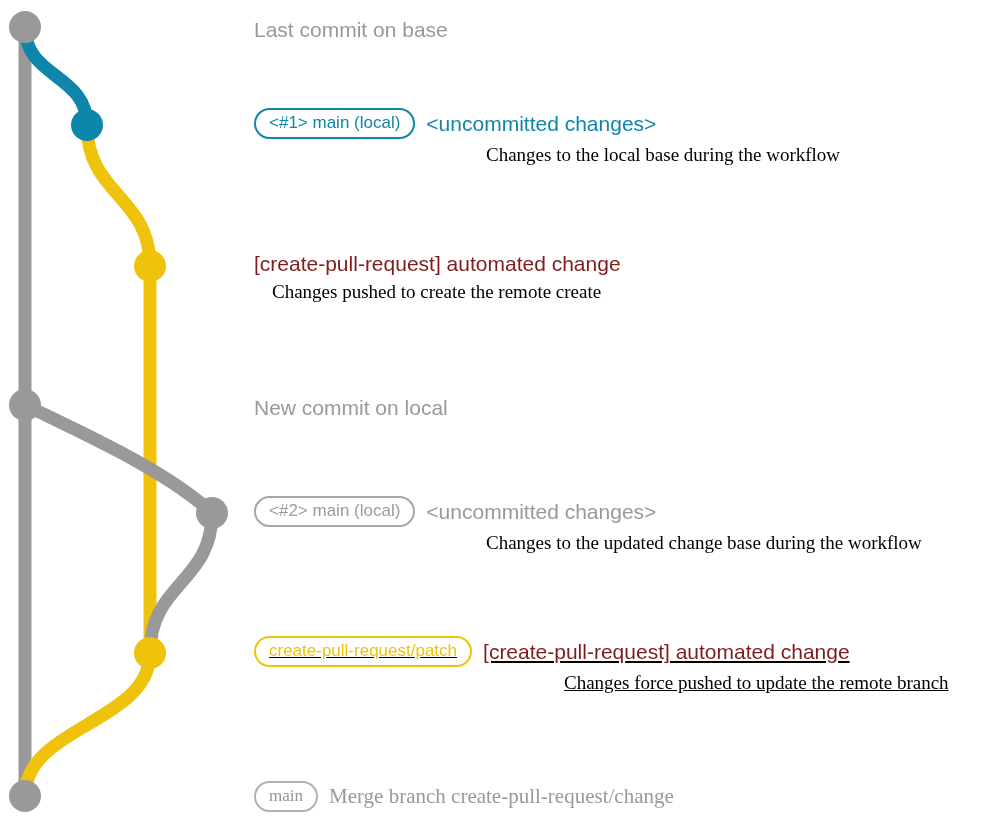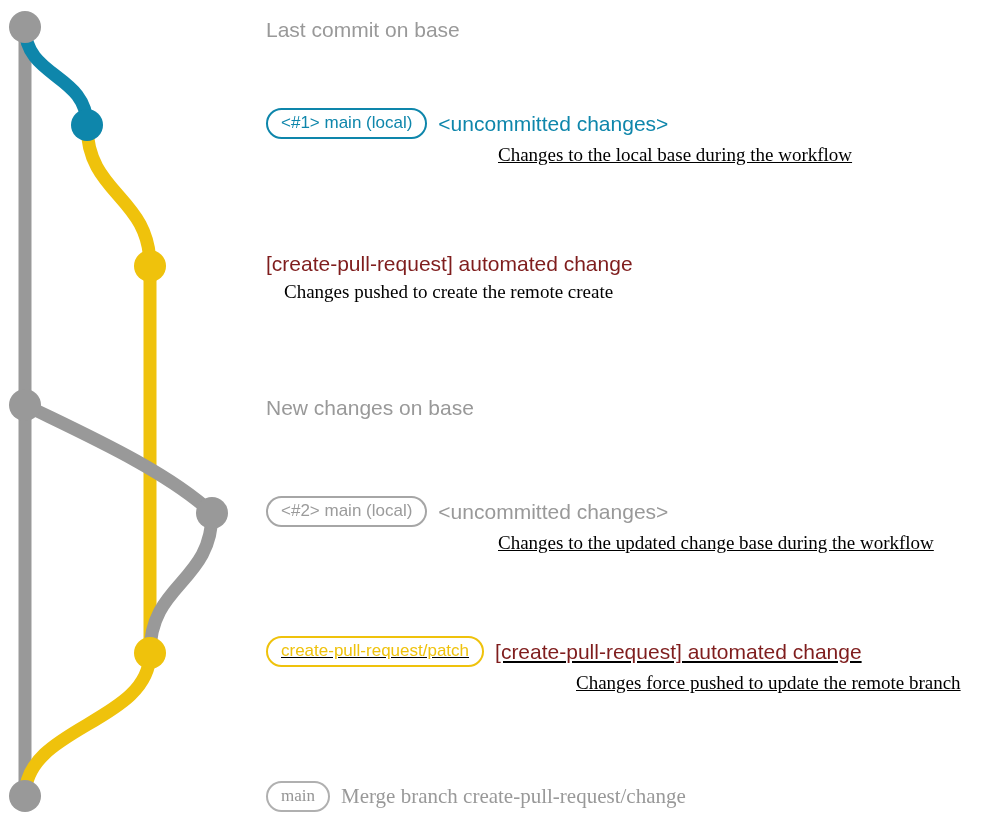--- a/index.html
+++ b/index.html
@@ -21,21 +21,21 @@
     position: absolute;
     left: 0;
     top: 0;
     width: 260px;
     height: 827px;
   }
 
   
   #label-layer {
     position: absolute;
-    left: 12px;
+    left: 0;
     top: 0;
     width: 823px;
     height: 827px;
   }
 
   .row {
     position: absolute;
     left: 254px;
   }
 
@@ -74,21 +74,21 @@
   
   .note {
     font-family: "Liberation Serif", serif;
     font-size: 19px;
     line-height: 1.1;
     color: #000000;
     white-space: nowrap;
     margin-top: 6px;
   }
   .note.indent-1 { margin-left: 18px; }
-  .note.indent-2 { margin-left: 232px; text-decoration: underline; }
+  .note.indent-2 { margin-left: 232px; }
   .note.indent-3 { margin-left: 310px; }
 </style>
 </head>
 <body>
 
 <svg id="git-graph" viewBox="0 0 260 827" width="260" height="827" xmlns="http://www.w3.org/2000/svg">
 
   <g fill="none" stroke-width="13" stroke-linecap="round" stroke-linejoin="round">
 
     <path d="M 25 27 L 25 796" stroke="#999999"></path>
@@ -135,21 +135,21 @@
 
   <div class="row" id="row-2" style="top:252px;">
     <div class="headline">
       <span class="msg yellow">[create-pull-request] automated change</span>
     </div>
     <div class="note indent-1">Changes pushed to create the remote create</div>
   </div>
 
   <div class="row" id="row-3" style="top:396px;">
     <div class="headline">
-      <span class="msg gray">New changes on base</span>
+      <span class="msg gray">New commit on local</span>
     </div>
   </div>
 
   <div class="row" id="row-4" style="top:496px;">
     <div class="headline">
       <span class="pill gray">&lt;#2&gt; main (local)</span>
       <span class="msg gray">&lt;uncommitted changes&gt;</span>
     </div>
     <div class="note indent-2">Changes to the updated change base during the workflow</div>
   </div>

